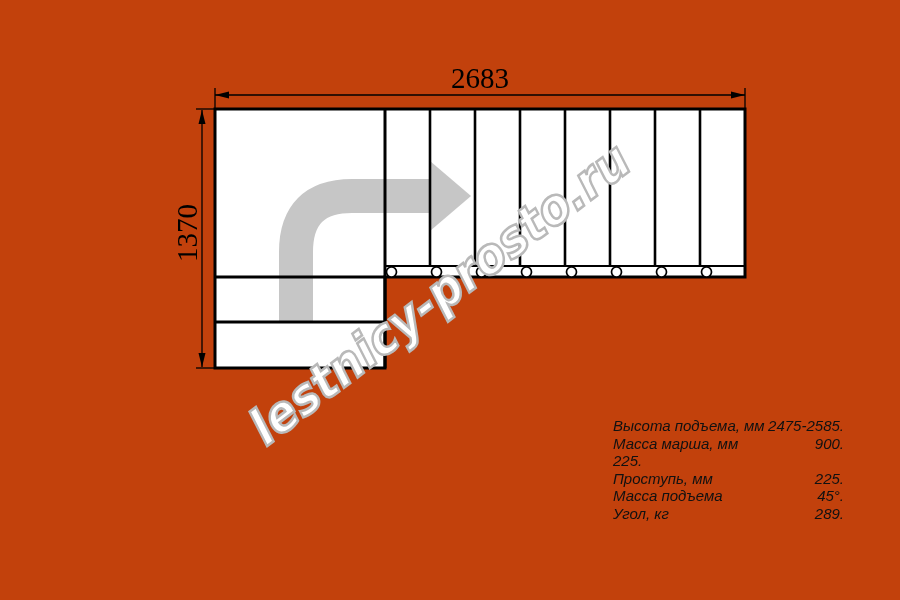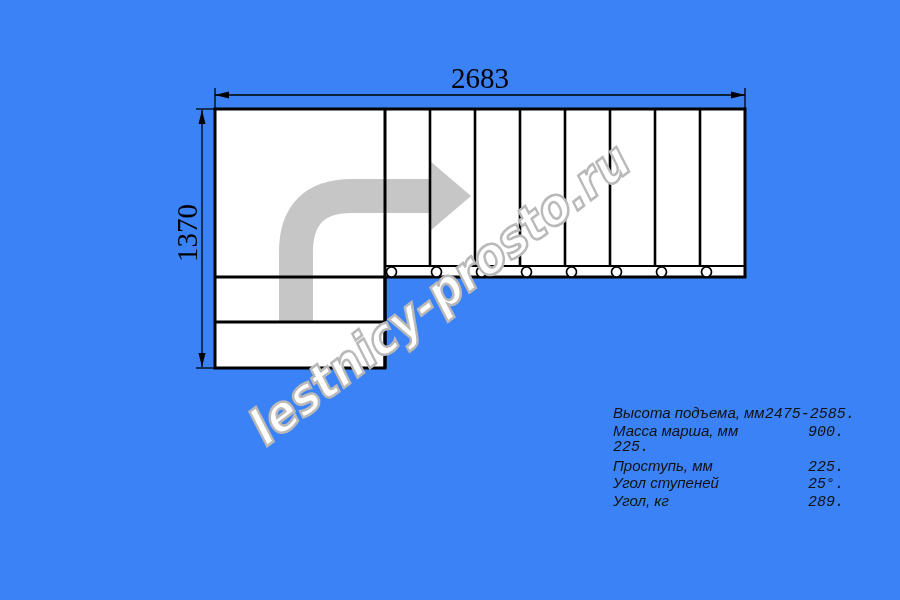--- a/index.html
+++ b/index.html
@@ -4,21 +4,21 @@
 <style>
   html, body {
     margin: 0;
     padding: 0;
     background: #ffffff;
   }
   .canvas {
     position: relative;
     width: 900px;
     height: 600px;
-    background: #3b82f6;
+    background: #c2410c;
     overflow: hidden;
     font-family: "Liberation Sans", sans-serif;
   }
   .plan-svg {
     position: absolute;
     left: 0;
     top: 0;
   }
   .dim-text {
     font-family: "Liberation Serif", "DejaVu Serif", serif;
@@ -30,37 +30,36 @@
     font-weight: bold;
     font-style: italic;
     font-size: 50px;
     fill: #ffffff;
     stroke: #b9b9b9;
     stroke-width: 2.6px;
   }
   .specs {
     position: absolute;
     left: 613px;
-    top: 404px;
+    top: 417px;
     width: 231px;
     font-style: italic;
     font-size: 15px;
     line-height: 17.5px;
     color: #111111;
   }
   .spec-row {
     display: flex;
     justify-content: space-between;
     align-items: baseline;
     height: 17.5px;
     white-space: nowrap;
   }
   .spec-value {
     text-align: right;
-    font-family: Liberation Mono, monospace;
   }
 </style>
 </head>
 <body>
 
 <div class="canvas">
 
   <svg class="plan-svg" width="900" height="600" viewBox="0 0 900 600">
 
     <path d="M215,109 H745 V277 H385 V368 H215 Z" fill="#ffffff" stroke="#000000" stroke-width="3"></path>
@@ -126,22 +125,22 @@
       <span class="spec-value">900.</span>
     </div>
     <div class="spec-row">
       <span class="spec-value">225.</span>
     </div>
     <div class="spec-row">
       <span class="spec-label">Проступь, мм</span>
       <span class="spec-value">225.</span>
     </div>
     <div class="spec-row">
-      <span class="spec-label">Угол ступеней</span>
-      <span class="spec-value">25°.</span>
+      <span class="spec-label">Масса подъема</span>
+      <span class="spec-value">45°.</span>
     </div>
     <div class="spec-row">
       <span class="spec-label">Угол, кг</span>
       <span class="spec-value">289.</span>
     </div>
   </div>
 
 </div>
 
 </body></html>

